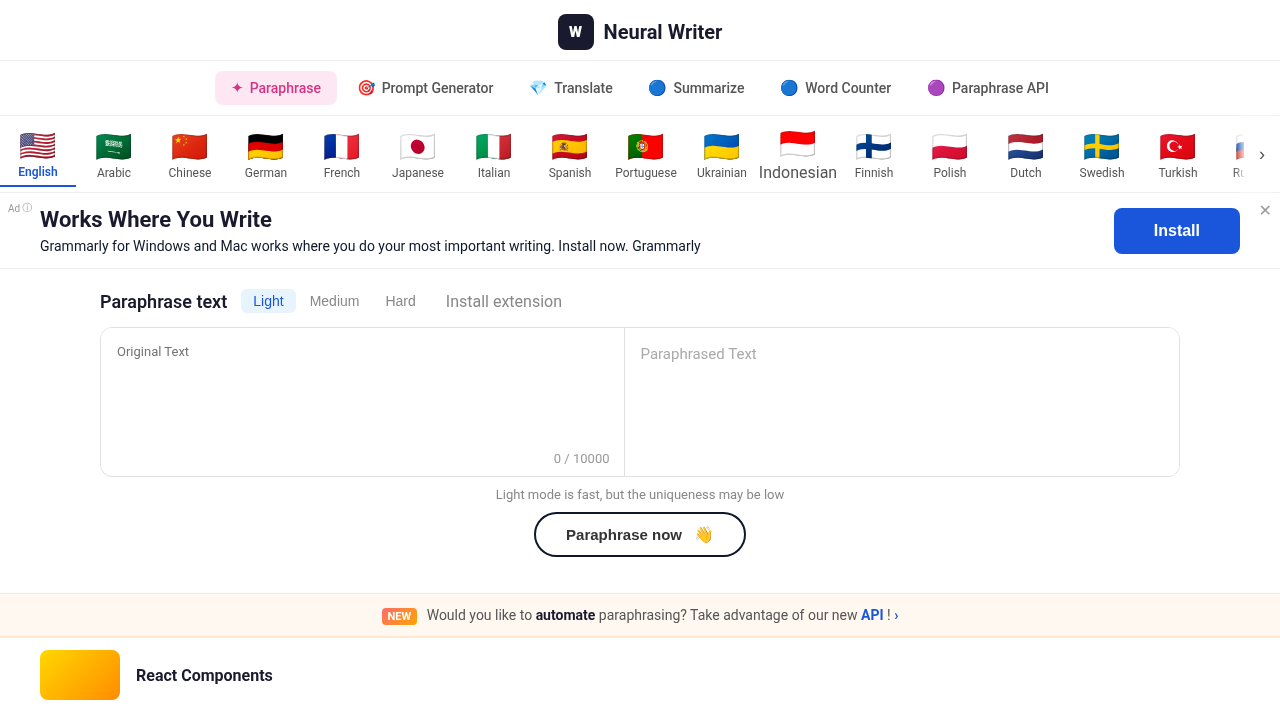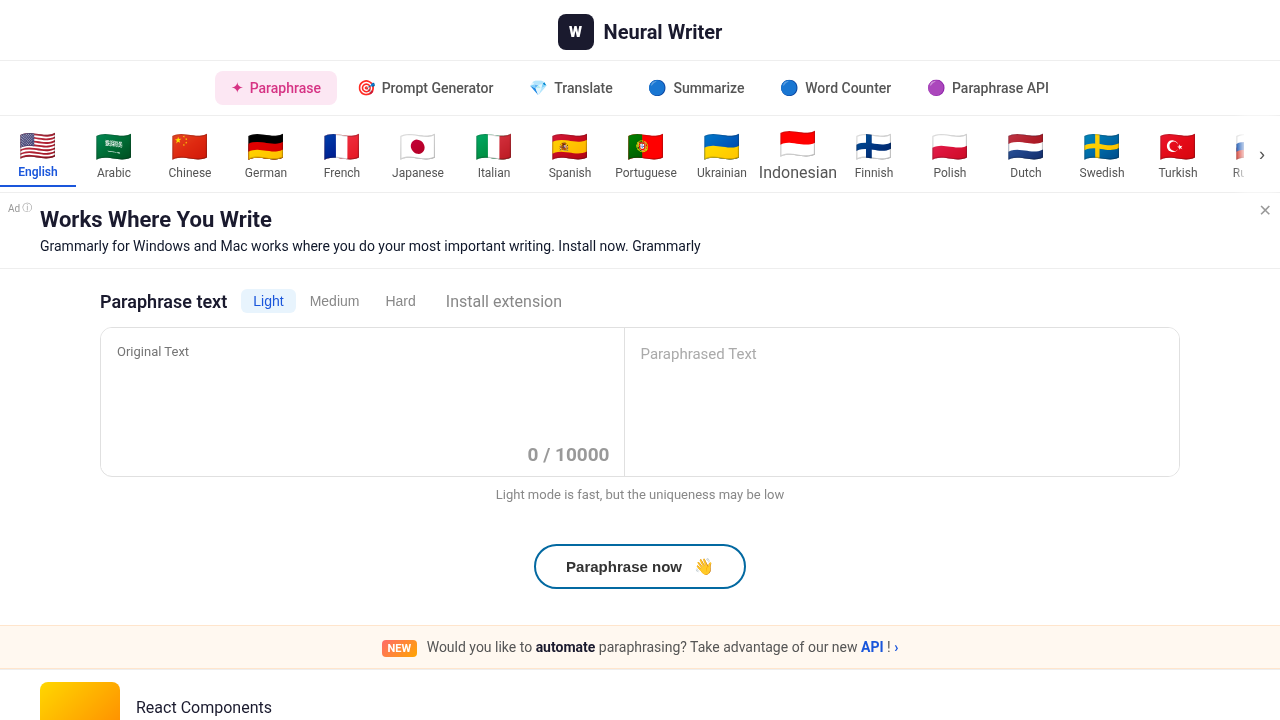--- a/index.html
+++ b/index.html
@@ -124,61 +124,62 @@
 
 <div style="padding:14px 40px;display:flex;align-items:center;justify-content:space-between;border-bottom:1px solid #eee;background:#fff;position:relative;">
   <div style="position:absolute;top:8px;left:8px;font-size:10px;color:#999;display:flex;align-items:center;gap:2px;">
     <span>Ad</span>
     <span style="color:#999;">ⓘ</span>
   </div>
   <div>
     <h2 style="font-size:22px;font-weight:700;color:#1a1a2e;margin-bottom:6px;">Works Where You Write</h2>
     <p style="font-size:14px;color:#0f172a;">Grammarly for Windows and Mac works where you do your most important writing. Install now. Grammarly</p>
   </div>
+  <button style="background:#1a56db;color:white;border:none;border-radius:8px;padding:14px 40px;font-size:16px;font-weight:600;cursor:pointer;">Install</button>
   <button style="position:absolute;top:8px;right:8px;background:none;border:none;cursor:pointer;color:#999;font-size:16px;">✕</button>
 </div>
 
 <div style="padding:20px 100px;">
 
   <div style="display:flex;align-items:center;gap:14px;margin-bottom:14px;">
     <span style="font-size:18px;font-weight:600;color:#1a1a2e;">Paraphrase text</span>
     <div style="display:flex;gap:2px;">
       <button style="padding:4px 12px;border-radius:6px;font-size:14px;cursor:pointer;border:none;background:#e8f4fd;color:#1a56db;font-weight:500;">Light</button>
       <button style="padding:4px 12px;border-radius:6px;font-size:14px;cursor:pointer;border:none;background:transparent;color:#888;">Medium</button>
       <button style="padding:4px 12px;border-radius:6px;font-size:14px;cursor:pointer;border:none;background:transparent;color:#888;">Hard</button>
     </div>
     <span style="font-size:16px;color:#888;cursor:pointer;margin-left:4px;">Install extension</span>
   </div>
 
   <div style="display:flex;gap:0;border:1px solid #e0e0e0;border-radius:12px;overflow:hidden;min-height:150px;">
     <div style="flex:1;position:relative;border-right:1px solid #e0e0e0;">
       <textarea style="width: 100%; height: 140px; border: none; outline: none; padding: 16px; font-size: 13px; color: rgb(170, 170, 170); resize: none; font-family: inherit;" placeholder="Original Text"></textarea>
-      <div style="position:absolute;bottom:10px;right:14px;font-size:19px;color:#999;font-weight:bold;">0 / 10000</div>
+      <div style="position:absolute;bottom:10px;right:14px;font-size:13px;color:#999;">0 / 10000</div>
     </div>
     <div style="flex:1;padding:16px;background:#fff;">
       <span style="color:#aaa;font-size:15px;">Paraphrased Text</span>
     </div>
   </div>
 
   <div style="text-align:center;font-size:13px;color:#888;margin:10px 0;">Light mode is fast, but the uniqueness may be low</div>
 
   <div style="display:flex;justify-content:center;margin:6px 0 16px;">
-    <button style="background:#fff;border:2px solid #0369a1;border-radius:30px;padding:11px 30px;font-size:15px;font-weight:600;color:#333;cursor:pointer;display:flex;align-items:center;gap:12px;margin-top:32px;">
+    <button style="background:#fff;border:2px solid #0f172a;border-radius:30px;padding:11px 30px;font-size:15px;font-weight:600;color:#333;cursor:pointer;display:flex;align-items:center;gap:12px;">
       <span>Paraphrase now</span>
       <span style="font-size:16px;">👋</span>
     </button>
   </div>
 </div>
 
 <div style="background:#fff8f0;border-top:1px solid #ffe5cc;border-bottom:1px solid #ffe5cc;padding:13px;text-align:center;font-size:14px;color:#555;">
   <span style="background:linear-gradient(135deg,#ff6b6b,#ffa500);color:white;font-size:11px;font-weight:700;padding:2px 6px;border-radius:4px;margin-right:6px;">NEW</span>
   <span>Would you like to </span>
   <strong style="color:#1a1a2e;">automate</strong>
   <span> paraphrasing? Take advantage of our new </span>
   <a href="#" style="color:#1a56db;font-weight:700;text-decoration:none;">API</a>
   <span> !</span>
   <span style="color:#1a56db;font-weight:700;">›</span>
 </div>
 
 <div style="padding:12px 40px;display:flex;align-items:center;gap:16px;border-top:1px solid #eee;">
   <div style="width:80px;height:50px;background:linear-gradient(135deg,#ffd700,#ff8c00);border-radius:8px;"></div>
-  <span style="font-size:16px;font-weight:400;color:#1a1a2e;">React Components</span>
+  <span style="font-size:16px;font-weight:700;color:#1a1a2e;">React Components</span>
 </div>
 
 </body></html>

